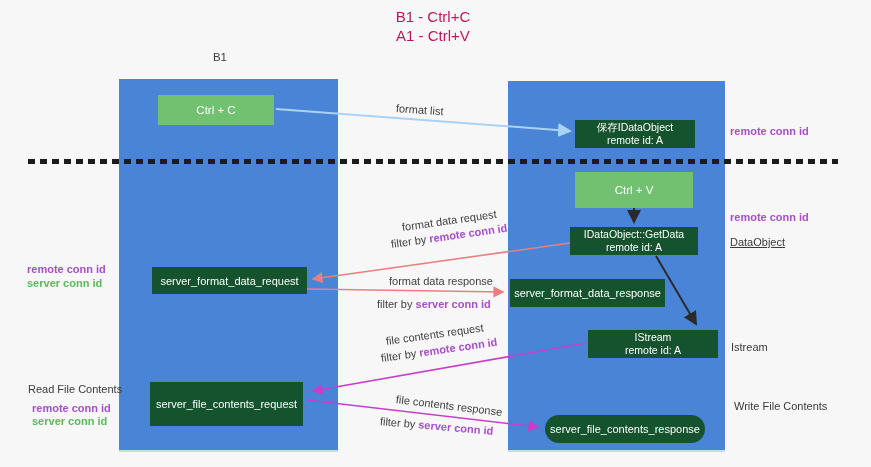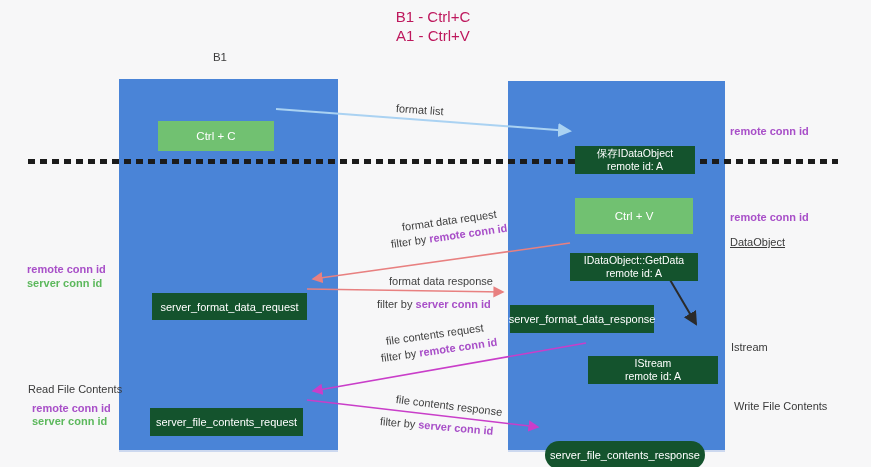--- a/index.html
+++ b/index.html
@@ -17,21 +17,21 @@
   .lane{
     background:#4a84d7;
     border-bottom:2px solid #ccd8ef;
     z-index:1;
   }
   .lane-header{
     text-align:center;font-size:11.5px;line-height:14px;color:#3d3d3d;z-index:2;
   }
   .node{
     z-index:10;display:flex;flex-direction:column;align-items:center;justify-content:center;
-    color:#ffffff;text-align:center;margin-top:26px;
+    color:#ffffff;text-align:center;
   }
   .node.orange{background:#14532d;text-align:right;}
   .node.green{background:#71c171;font-size:11.5px;}
   .node .l1,.node .l2{font-size:10.5px;line-height:13px;}
   .node.single{font-size:11px;}
   .elabel{
     z-index:12;white-space:nowrap;font-size:11px;color:#3f3f3f;
     transform-origin:left center;
   }
   .purple{color:#a84fc8;font-weight:700;}
@@ -97,28 +97,28 @@
 <div class="abs node green" style="left:575px;top:172px;width:118px;height:36px;">
   <span>Ctrl + V</span>
 </div>
 <div class="abs node orange" style="left:570px;top:227px;width:128px;height:28px;">
   <span class="l1">IDataObject::GetData</span>
   <span class="l2">remote id: A</span>
 </div>
 <div class="abs node orange single" style="left:152px;top:267px;width:155px;height:27px;">
   <span>server_format_data_request</span>
 </div>
-<div class="abs node orange single" style="left:510px;top:279px;width:144px;height:28px;">
+<div class="abs node orange single" style="left:510px;top:279px;width:155px;height:28px;">
   <span>server_format_data_response</span>
 </div>
 <div class="abs node orange" style="left:588px;top:330px;width:130px;height:28px;">
   <span class="l1">IStream</span>
   <span class="l2">remote id: A</span>
 </div>
-<div class="abs node orange single" style="left:150px;top:382px;width:153px;height:28px;">
+<div class="abs node orange single" style="left:150px;top:382px;width:153px;height:44px;">
   <span>server_file_contents_request</span>
 </div>
 <div class="abs node orange single" style="left:545px;top:415px;width:160px;height:28px;border-radius:14px;">
   <span>server_file_contents_response</span>
 </div>
 
 <div class="abs elabel" style="left:396px;top:102px;transform:rotate(4deg);">format list</div>
 
 <div class="abs elabel" style="left:402px;top:221px;transform:rotate(-8deg);">format data request</div>
 <div class="abs elabel" style="left:391px;top:238px;transform:rotate(-8deg);">

